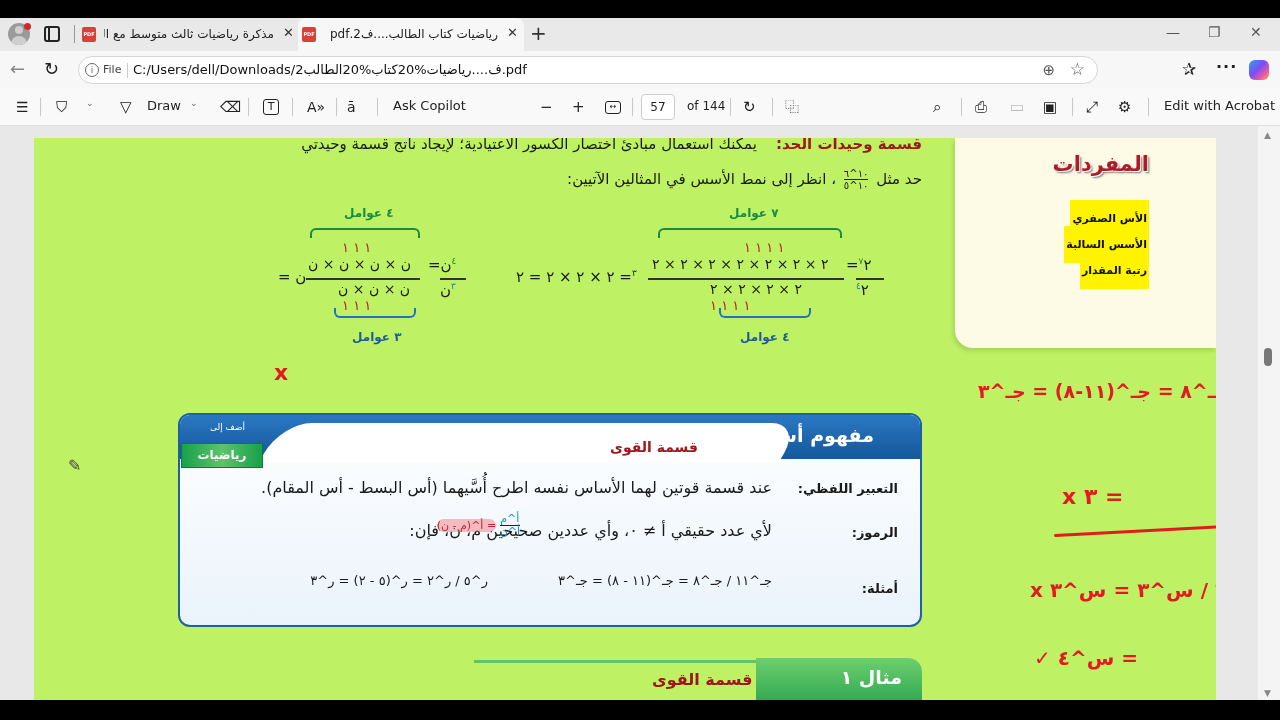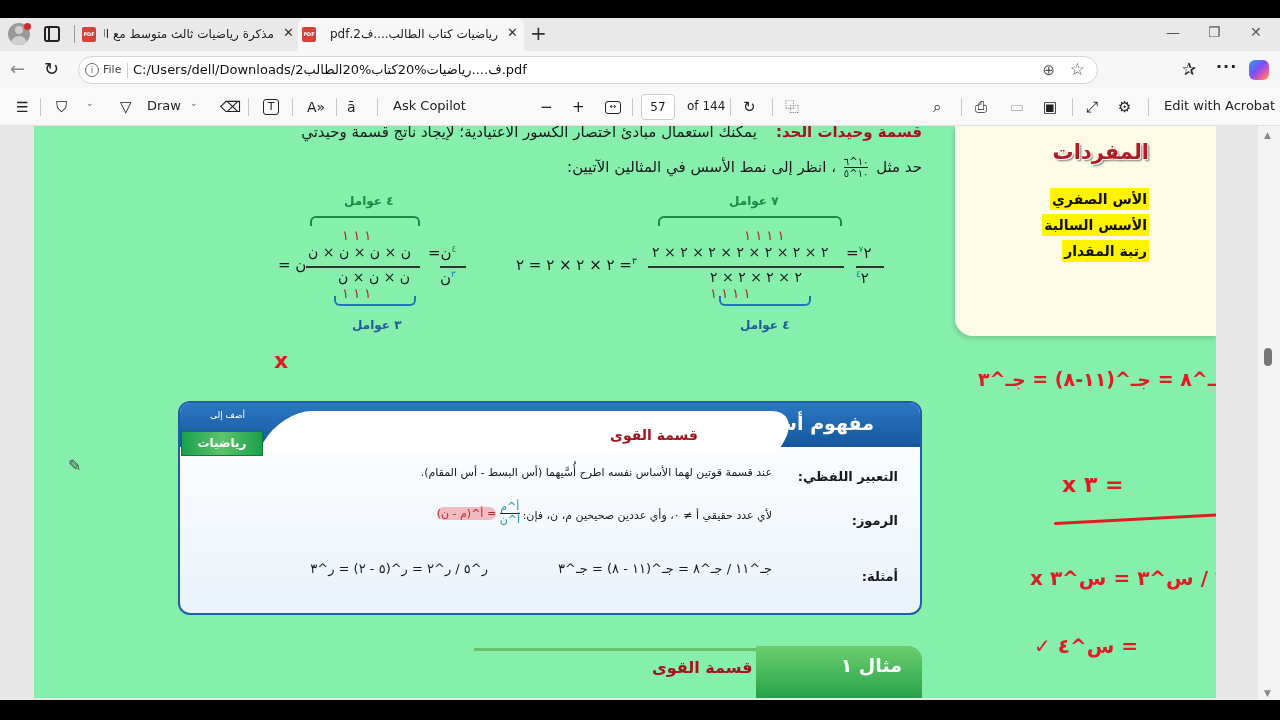--- a/index.html
+++ b/index.html
@@ -42,21 +42,21 @@
   .pdfbar { position: absolute; left: 0; top: 88px; width: 1280px; height: 38px; background: #f9f9f9; border-bottom: 1px solid #e0e0e0; }
   .tb { position: absolute; top: 9px; font-size: 15px; color: #222; line-height: 20px; }
   .tb-text { position: absolute; top: 10px; font-size: 13px; color: #222; }
   .tb-sep { position: absolute; top: 10px; width: 1px; height: 18px; background: #c8c8c8; }
   .chev { position: absolute; top: 10px; font-size: 9px; color: #666; }
   .page-input { position: absolute; left: 641px; top: 6px; width: 34px; height: 26px; border: 1px solid #ccc; border-radius: 4px; background: #fff; font-size: 12px; text-align: center; line-height: 24px; color: #222; }
   .page-of { position: absolute; left: 687px; top: 11px; font-size: 12px; color: #222; }
 
   
   .viewer { position: absolute; left: 0; top: 126px; width: 1280px; height: 574px; background: #e8e8e8; }
-  .page { position: absolute; left: 34px; top: 0; width: 1182px; height: 572px; background: #86efac; overflow: hidden; }
+  .page { position: absolute; left: 34px; top: 12px; width: 1182px; height: 572px; background: #bef264; overflow: hidden; }
   .scrollbar { position: absolute; left: 1258px; top: 0; width: 22px; height: 574px; background: #f4f4f4; }
   .scroll-up { position: absolute; left: 6px; top: 4px; font-size: 9px; color: #888; }
   .scroll-down { position: absolute; left: 6px; bottom: 2px; font-size: 9px; color: #888; }
   .scroll-thumb { position: absolute; left: 6px; top: 222px; width: 8px; height: 18px; border-radius: 4px; background: #777; }
   .bottombar { position: absolute; left: 0; top: 700px; width: 1280px; height: 20px; background: #000; }
 
   .ar { direction: rtl; font-family: "DejaVu Sans", sans-serif; color: #1a1a1a; }
   .intro1 { position: absolute; right: 294px; top: -3px; font-size: 15px; white-space: nowrap; }
   .intro1 .kw { color: #a0161f; font-weight: bold; }
   .intro2 { position: absolute; right: 294px; top: 30px; font-size: 15px; white-space: nowrap; }
@@ -80,33 +80,33 @@
 
   
   .concept { position: absolute; left: 144px; top: 275px; width: 744px; height: 214px; border: 2.5px solid #1e5fa6; border-radius: 12px; background: linear-gradient(#ffffff, #eaf3fb); overflow: hidden; }
   .concept-head { position: absolute; left: 0; top: 0; width: 100%; height: 44px; background: linear-gradient(#2a78c2, #14579c); }
   .concept-head .cut { position: absolute; left: 90px; top: 8px; width: 520px; height: 40px; background: #fff; border-radius: 30px 30px 0 0; transform: skewX(-30deg); }
   .concept-title { position: absolute; right: 46px; top: 9px; font-size: 19px; color: #fff; font-weight: bold; }
   .concept-sub { position: absolute; right: 222px; top: 24px; font-size: 14px; color: #a0161f; font-weight: bold; }
   .foldable-top { position: absolute; left: 30px; top: 7px; font-size: 9px; color: #fff; }
   .foldable { position: absolute; left: 1px; top: 28px; width: 82px; height: 25px; background: linear-gradient(90deg, #19a04a, #5cc46c 50%, #19a04a); border: 1px solid #0f7a35; color: #fff; font-size: 12px; font-weight: bold; text-align: center; line-height: 23px; }
   .row-label { position: absolute; right: 22px; font-size: 13px; font-weight: bold; color: #1a1a1a; }
-  .row-text { position: absolute; font-size: 11px; white-space: nowrap; }
+  .row-text { position: absolute; font-size: 16px; white-space: nowrap; }
   .hl { background: rgba(240, 110, 120, 0.45); border-radius: 8px; }
 
   
   .ex-banner { position: absolute; left: 722px; top: 520px; width: 166px; height: 60px; background: linear-gradient(#6ccf6f, #1d9b45); border-radius: 0 14px 0 0; }
   .ex-title { position: absolute; right: 20px; top: 8px; font-size: 19px; color: #fff; font-weight: bold; }
   .ex-sub { position: absolute; left: 618px; top: 532px; font-size: 16px; color: #a0161f; font-weight: bold; direction: rtl; }
   .ex-line { position: absolute; left: 440px; top: 522px; width: 300px; height: 3px; background: #63c26a; }
 
   
   .vocab { position: absolute; left: 921px; top: 0; width: 262px; height: 210px; background: #fdfbe6; border-radius: 0 0 0 18px; box-shadow: -2px 3px 4px rgba(0,0,0,0.12); }
   .vocab-title { position: absolute; right: 68px; top: 14px; font-size: 21px; font-weight: bold; color: #b01b25; text-shadow: 1px 1px 0 #fff, 2px 2px 2px #777; }
-  .vocab-item { position: absolute; right: 68px; font-size: 14px; font-weight: bold; color: #111; background: #fff300; padding: 3px 2px; white-space: nowrap; }
+  .vocab-item { position: absolute; right: 68px; font-size: 11px; font-weight: bold; color: #111; background: #fff300; padding: 12px 2px; white-space: nowrap; }
 
   
   .ink { position: absolute; color: #e21b23; font-weight: bold; white-space: nowrap; font-family: "DejaVu Sans", sans-serif; }
   .ink-line { position: absolute; height: 3px; background: #e21b23; border-radius: 2px; transform-origin: left center; }
   .pencil { position: absolute; left: 68px; top: 330px; font-size: 16px; color: #444; transform: rotate(0deg); }
 </style>
 </head>
 <body>
 
 <div class="screen">

